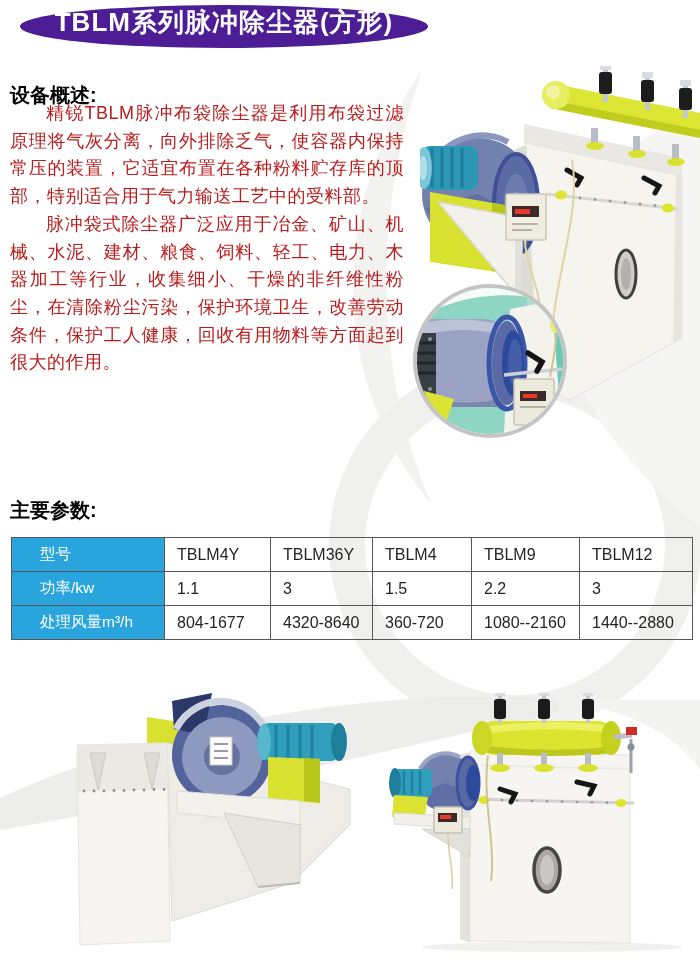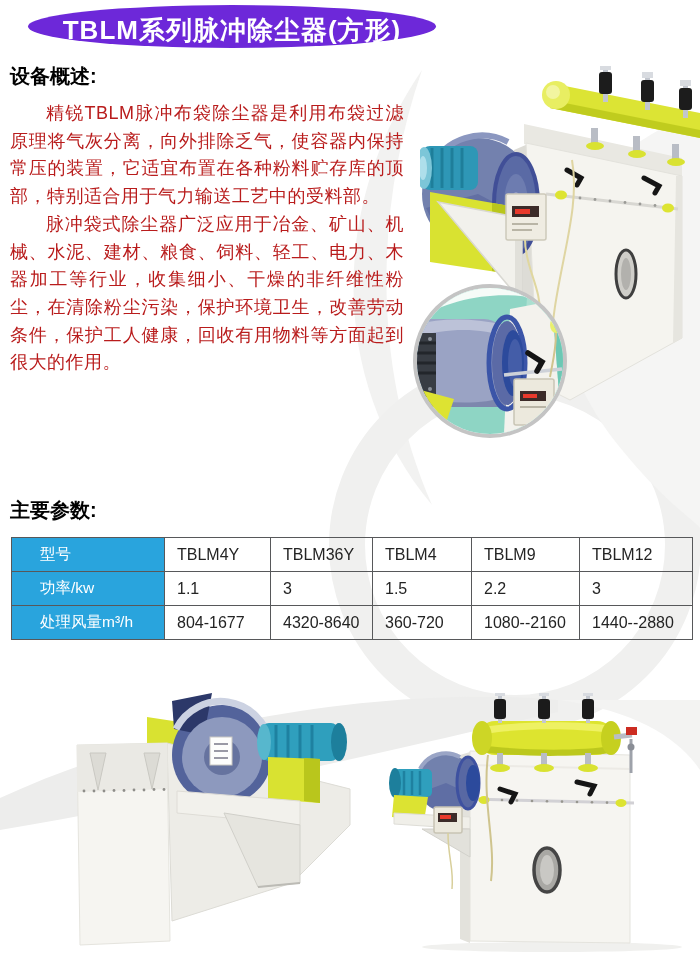--- a/index.html
+++ b/index.html
@@ -5,27 +5,27 @@
   html,body{margin:0;padding:0;background:#ffffff;}
   .page{
     position:relative;width:700px;height:961px;background:#ffffff;overflow:hidden;
     font-family:"Liberation Sans","DejaVu Sans",sans-serif;color:#1c1c1c;
   }
   .layer{position:absolute;}
   
   #watermark{left:0;top:0;z-index:0;}
   
   .banner{
-    left:28px;top:5px;width:408px;height:43px;background:#6d28d9;border-radius:50%;
-    display:flex;align-items:flex-end;justify-content:center;z-index:3;
+    left:20px;top:5px;width:408px;height:43px;background:#4c1d95;border-radius:50%;
+    display:flex;align-items:flex-start;justify-content:center;z-index:3;
   }
   .banner span{color:#ffffff;font-weight:bold;font-size:26px;letter-spacing:1px;white-space:nowrap;}
   
   .sec-heading{left:10px;font-size:20px;font-weight:bold;color:#000;z-index:3;}
-  #overview-heading{top:63px;}
+  #overview-heading{top:82px;}
   #params-heading{top:497px;}
   
   .overview-text{left:10px;top:100px;width:394px;z-index:3;}
   .overview-text p{
     margin:0;font-size:18px;line-height:27.7px;text-align:justify;text-indent:2em;
     color:#b91c1c;letter-spacing:0.5px;
   }
   
   .params-table{
     left:11px;top:537px;width:681px;border-collapse:collapse;table-layout:fixed;z-index:3;

